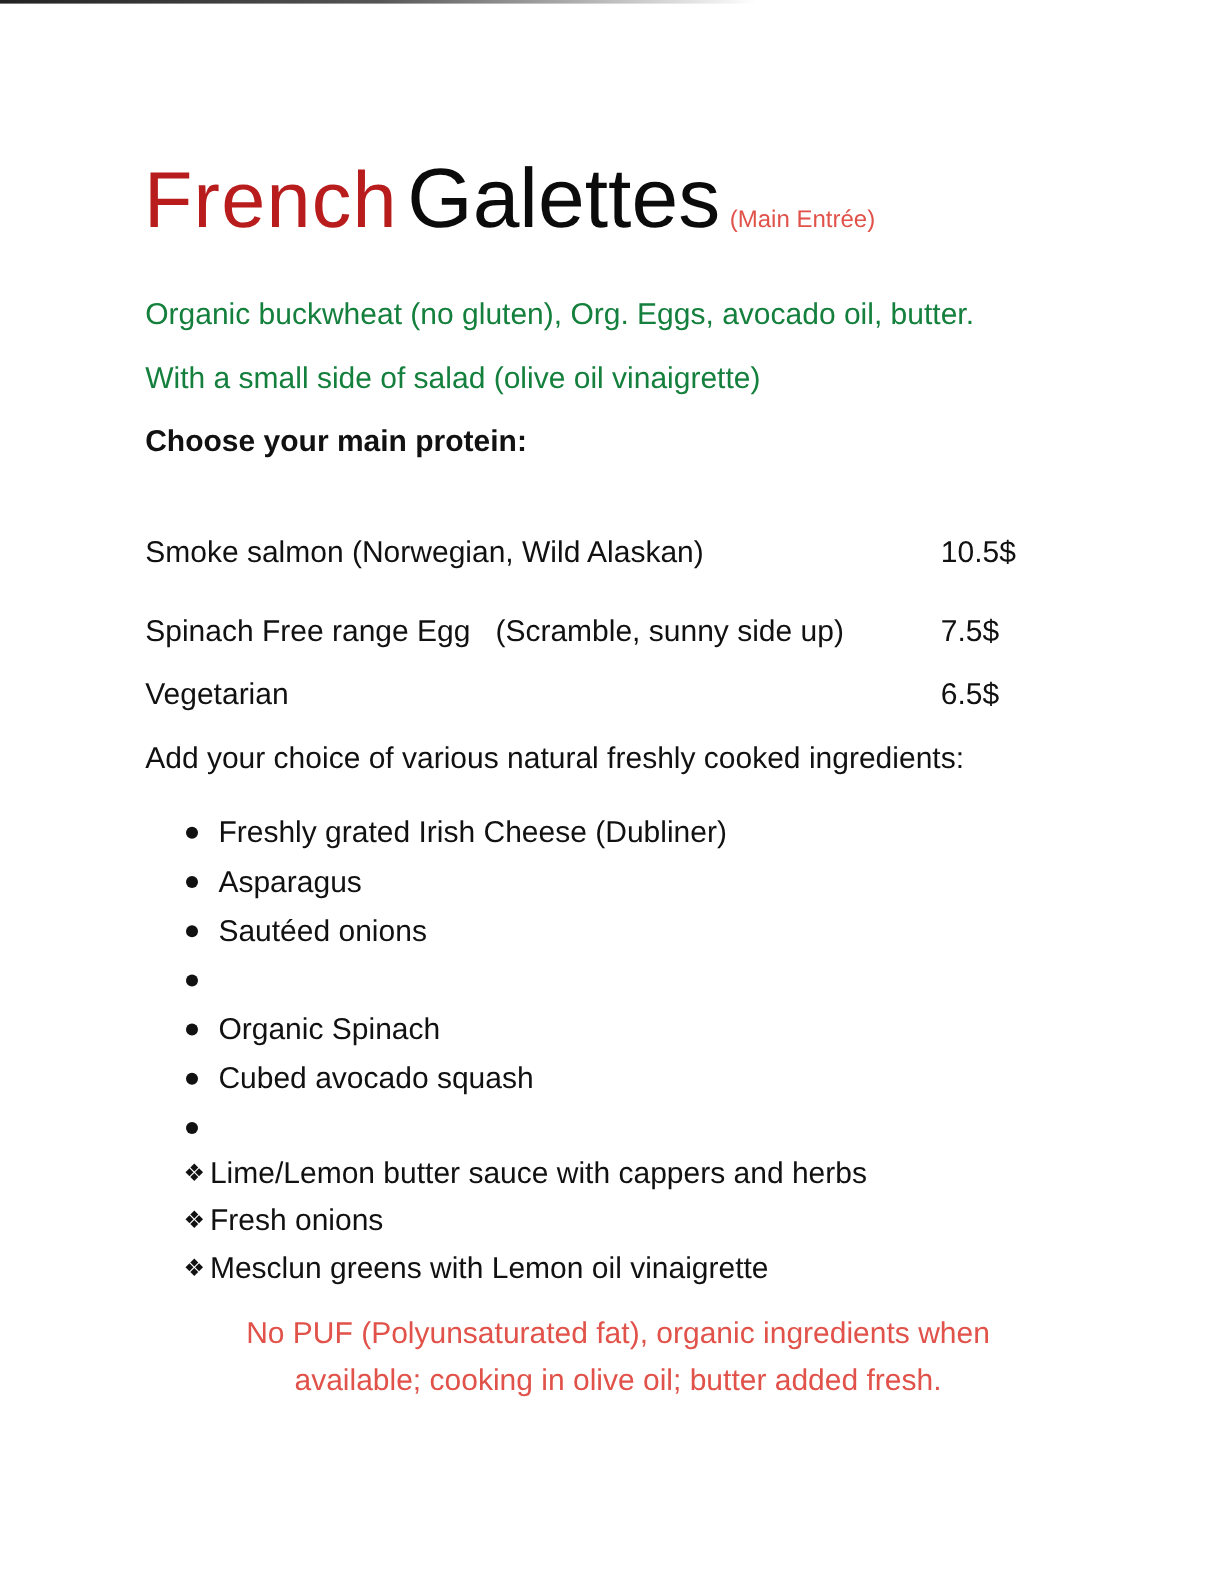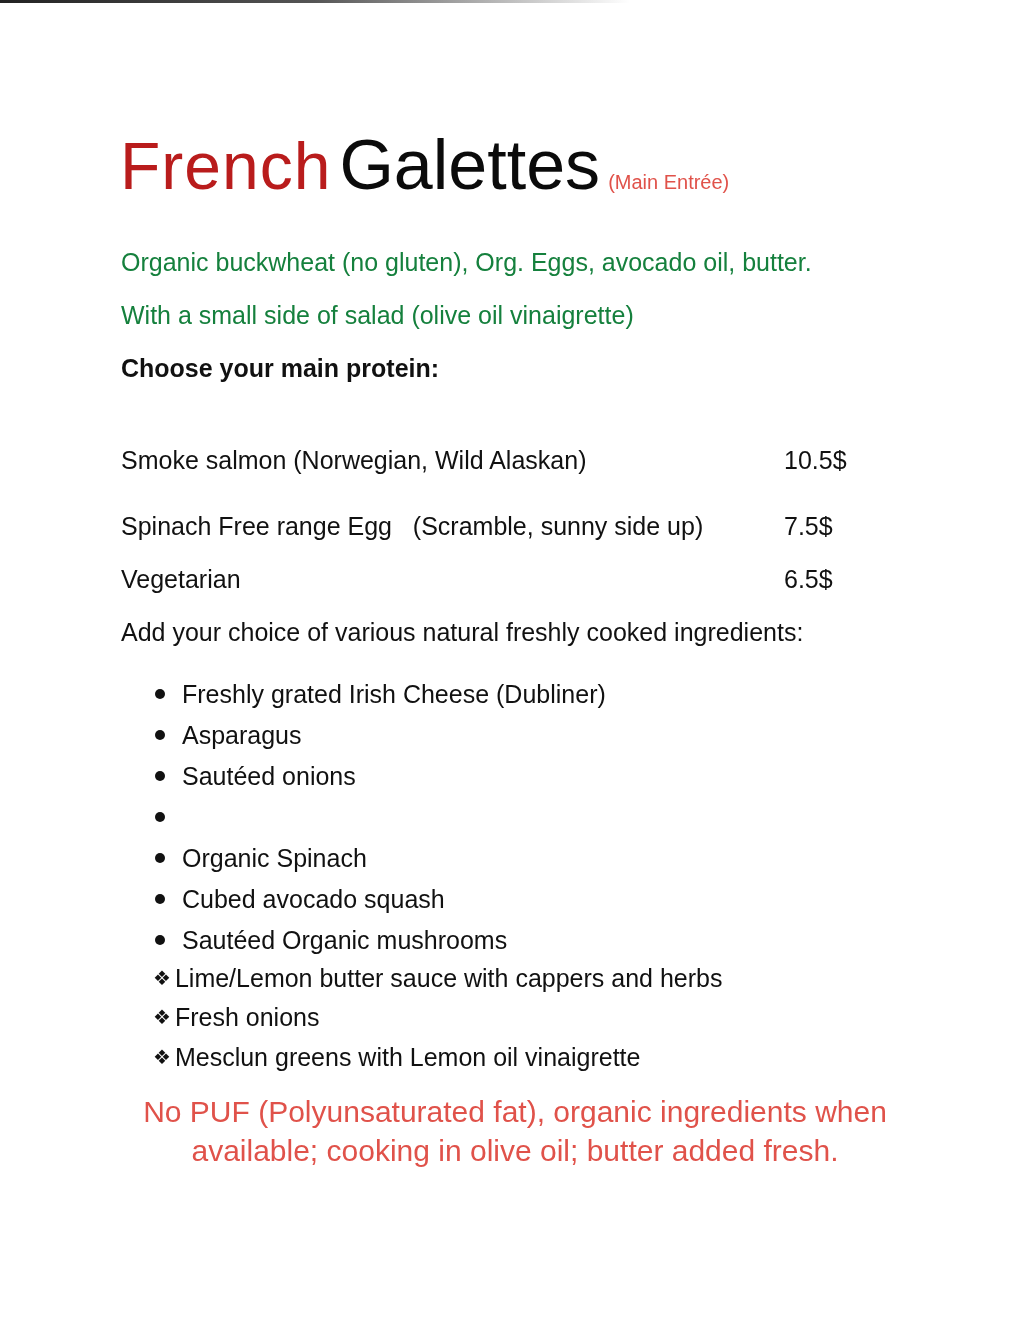--- a/index.html
+++ b/index.html
@@ -116,21 +116,21 @@
       margin-right: 4px;
       color: #111;
     }
     .note {
       position: absolute;
       left: 140px;
       top: 1092px;
       width: 750px;
       text-align: center;
       color: #e0524a;
-      font-size: 30px;
+      font-size: 25px;
       line-height: 39px;
     }
   </style>
 </head>
 <body>
 
 <div class="scan-edge"></div>
 
 <div class="page">
 
@@ -177,21 +177,20 @@
     <li>
         <span class="bullet"></span>
         <span>Organic Spinach</span>
       </li>
     <li>
         <span class="bullet"></span>
         <span>Cubed avocado squash</span>
       </li>
     <li>
         <span class="bullet"></span>
-        <span>Sautéed Organic mushrooms</span>
       </li>
   </ul>
 
   <ul class="list2">
     <li>
         <span class="diamond">❖</span>
         <span>Lime/Lemon butter sauce with cappers and herbs</span>
       </li>
     <li>
         <span class="diamond">❖</span>

